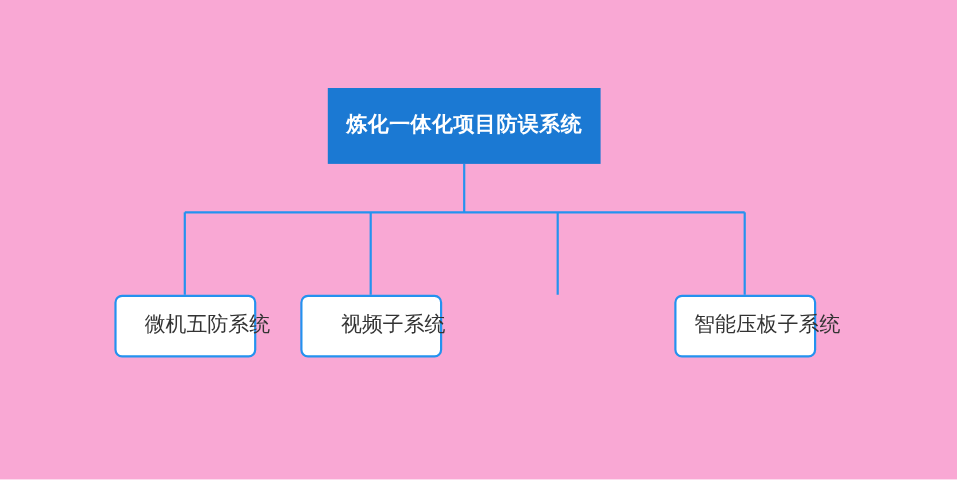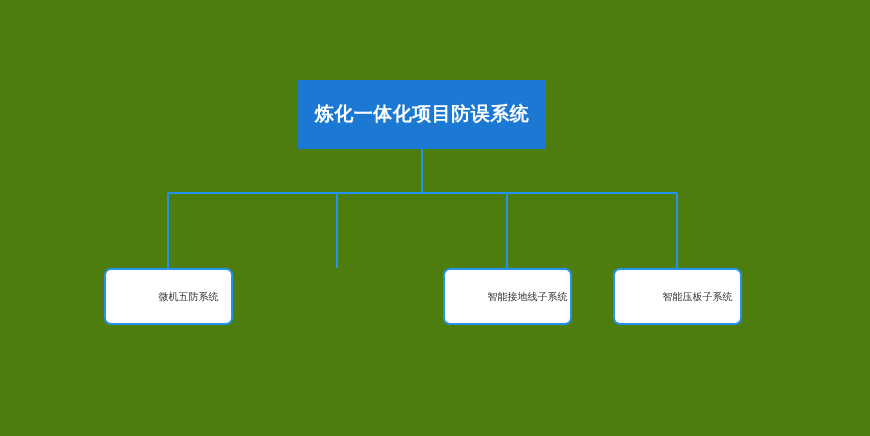--- a/index.html
+++ b/index.html
@@ -7,21 +7,21 @@
     padding: 0;
     background: #ffffff;
   }
   body {
     font-family: "Liberation Sans", "DejaVu Sans", sans-serif;
   }
   #diagram-canvas {
     position: relative;
     width: 870px;
     height: 436px;
-    background: #4d7c0f;
+    background: #f9a8d4;
     overflow: hidden;
   }
   #connector-layer {
     position: absolute;
     left: 0;
     top: 0;
     width: 870px;
     height: 436px;
     pointer-events: none;
   }
@@ -45,21 +45,21 @@
     letter-spacing: 0.5px;
   }
   .node-child {
     top: 268px;
     width: 129px;
     height: 57px;
     background: #ffffff;
     border: 2px solid #2492ef;
     border-radius: 7px;
     color: #333333;
-    font-size: 10px;
+    font-size: 19px;
     font-weight: normal;
     padding-left: 40px;
   }
   .child-0 { left: 104px; }
   .child-1 { left: 273px; }
   .child-2 { left: 443px; }
   .child-3 { left: 613px; align-items: center; }
   .node-label {
     display: block;
     line-height: 1.2;
@@ -83,22 +83,22 @@
   </svg>
 
   <div class="node node-root">
     <span class="node-label">炼化一体化项目防误系统</span>
   </div>
 
   <div class="node node-child child-0">
     <span class="node-label">微机五防系统</span>
   </div>
 
+  <div class="node node-child child-1">
+    <span class="node-label">视频子系统</span>
+  </div>
 
-  <div class="node node-child child-2">
-    <span class="node-label">智能接地线子系统</span>
-  </div>
 
   <div class="node node-child child-3">
     <span class="node-label">智能压板子系统</span>
   </div>
 
 </div>
 
 </body></html>

